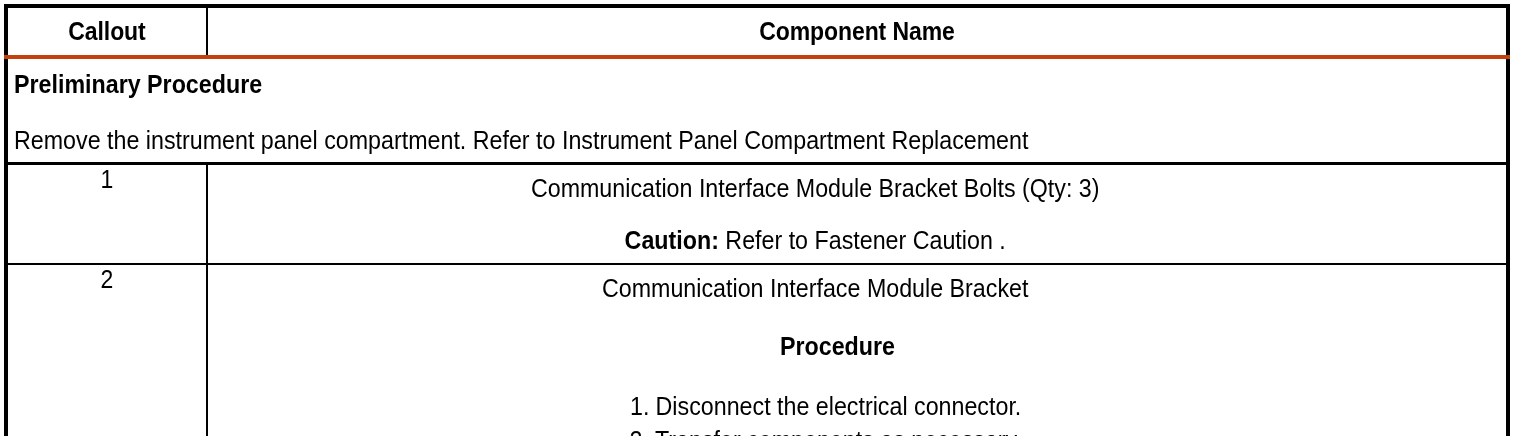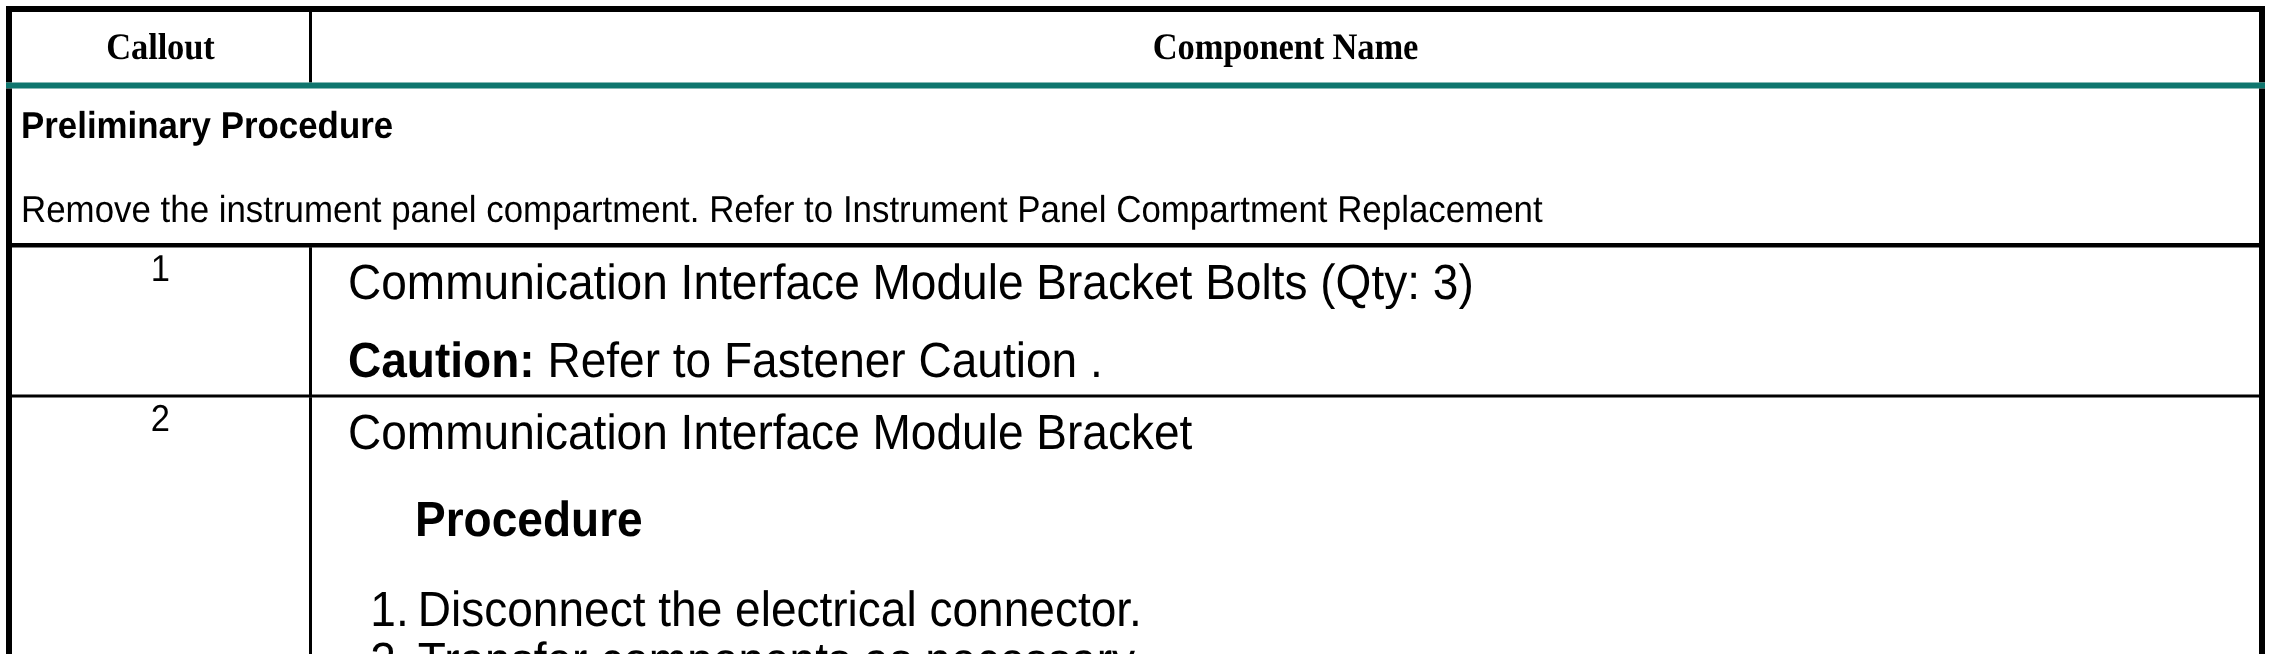--- a/index.html
+++ b/index.html
@@ -38,23 +38,22 @@
     padding: 0;
     font-weight: normal;
   }
 
   
   col.c-callout { width: 201px; }
   col.c-name    { width: 1301px; }
 
   
   tr.header-row th {
-    border-bottom: 4px solid #0f766e;
+    border-bottom: 4px solid #c2410c;
     height: 47px;
-    font-family: Liberation Serif, serif;
   }
   .header-label {
     font-size: 25px;
     font-weight: bold;
     line-height: 47px;
     letter-spacing: -0.1px;
     transform: scaleX(0.92);
     transform-origin: center center;
     display: block;
   }
@@ -93,23 +92,24 @@
   .callout-num {
     display: inline-block;
     transform: scaleX(0.92);
   }
 
   
   td.content-cell {
     padding: 0;
   }
   .content-box {
-    padding: 8px 6px 8px 24px;
-    font-size: 33px;
+    padding: 8px 6px 8px 12px;
+    font-size: 25px;
     line-height: 30px;
+    text-align: center;
   }
   .line {
     display: block;
     white-space: nowrap;
     transform: scaleX(0.93);
     transform-origin: left center;
   }
   .gap-sm { height: 22px; }
   .gap-md { height: 28px; }
   .bold { font-weight: bold; }

